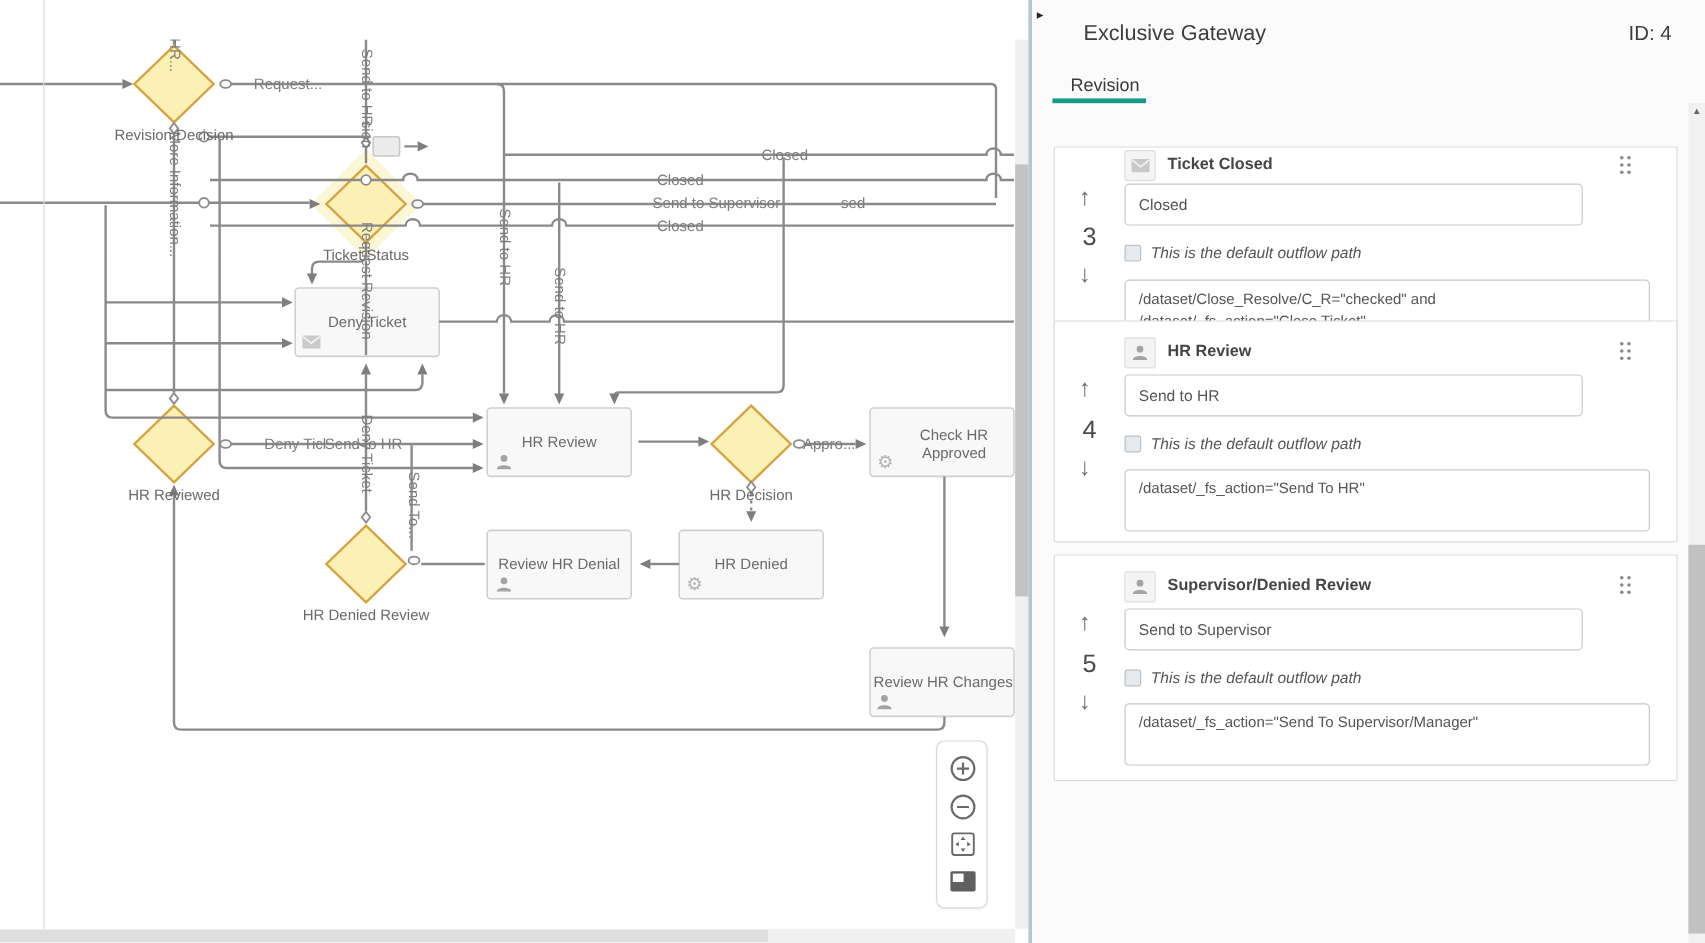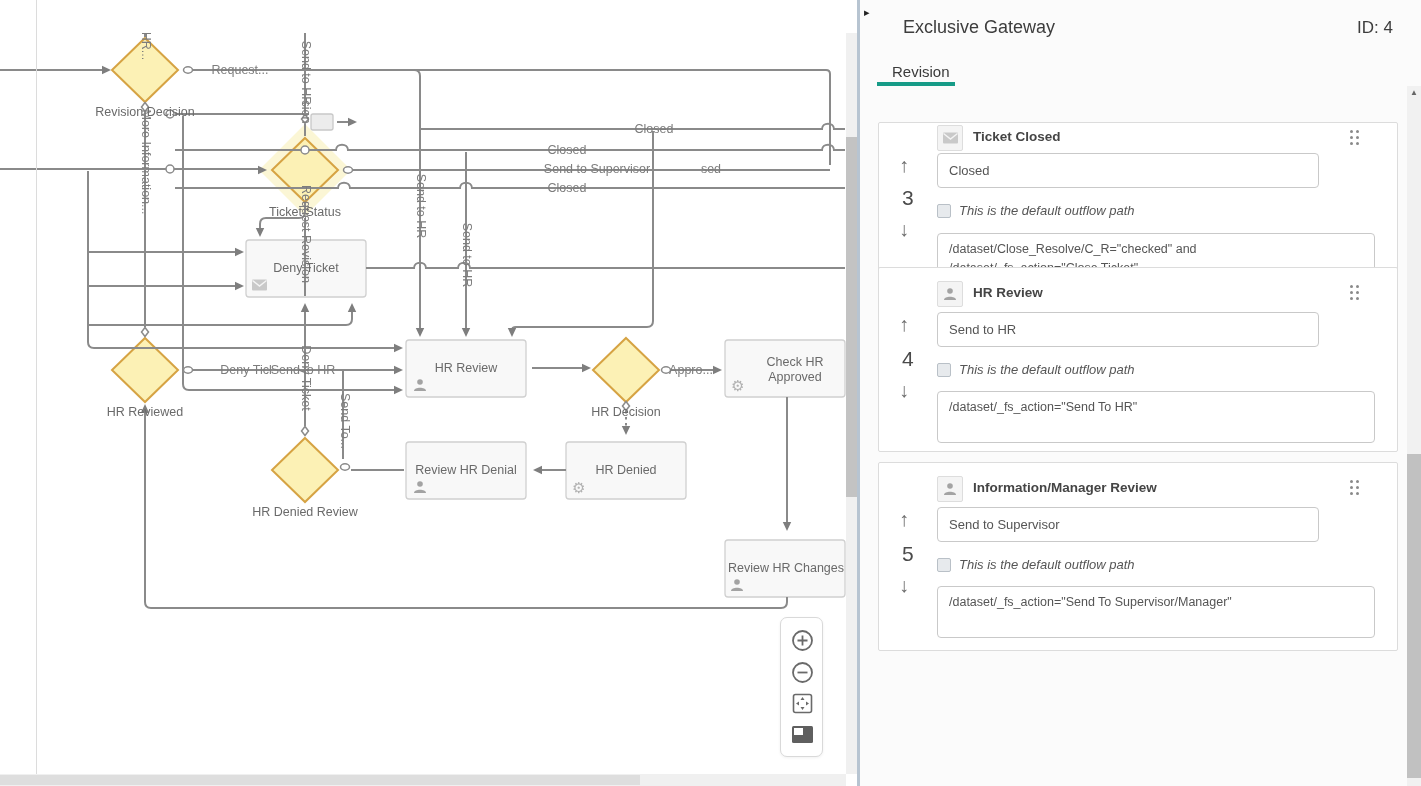--- a/index.html
+++ b/index.html
@@ -349,21 +349,21 @@
       <textarea class="cond" style="">/dataset/_fs_action="Send To HR"</textarea>
     </div>
 
     <div class="card" style="top:462px; height:189px;">
       <div class="icon-box">
         <svg width="14" height="14">
             <circle cx="7" cy="4" r="2.8" fill="#a3a3a3"></circle>
             <path d="M1,13 C1,8.6 13,8.6 13,13 Z" fill="#a3a3a3"></path>
           </svg>
       </div>
-      <div class="card-title">Information/Manager Review</div>
+      <div class="card-title">Supervisor/Denied Review</div>
       <div class="drag-handle">
           <i></i>
           <i></i>
           <i></i>
           <i></i>
           <i></i>
           <i></i>
         </div>
       <div class="rail-arrow rail-up">↑</div>
       <div class="rail-num">5</div>

